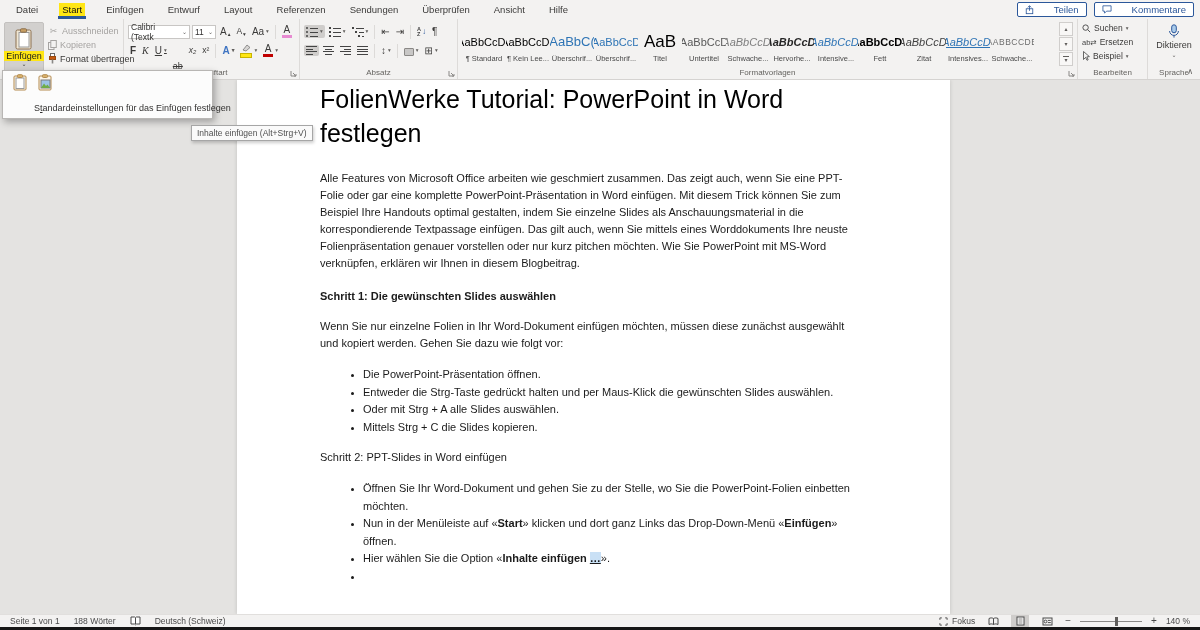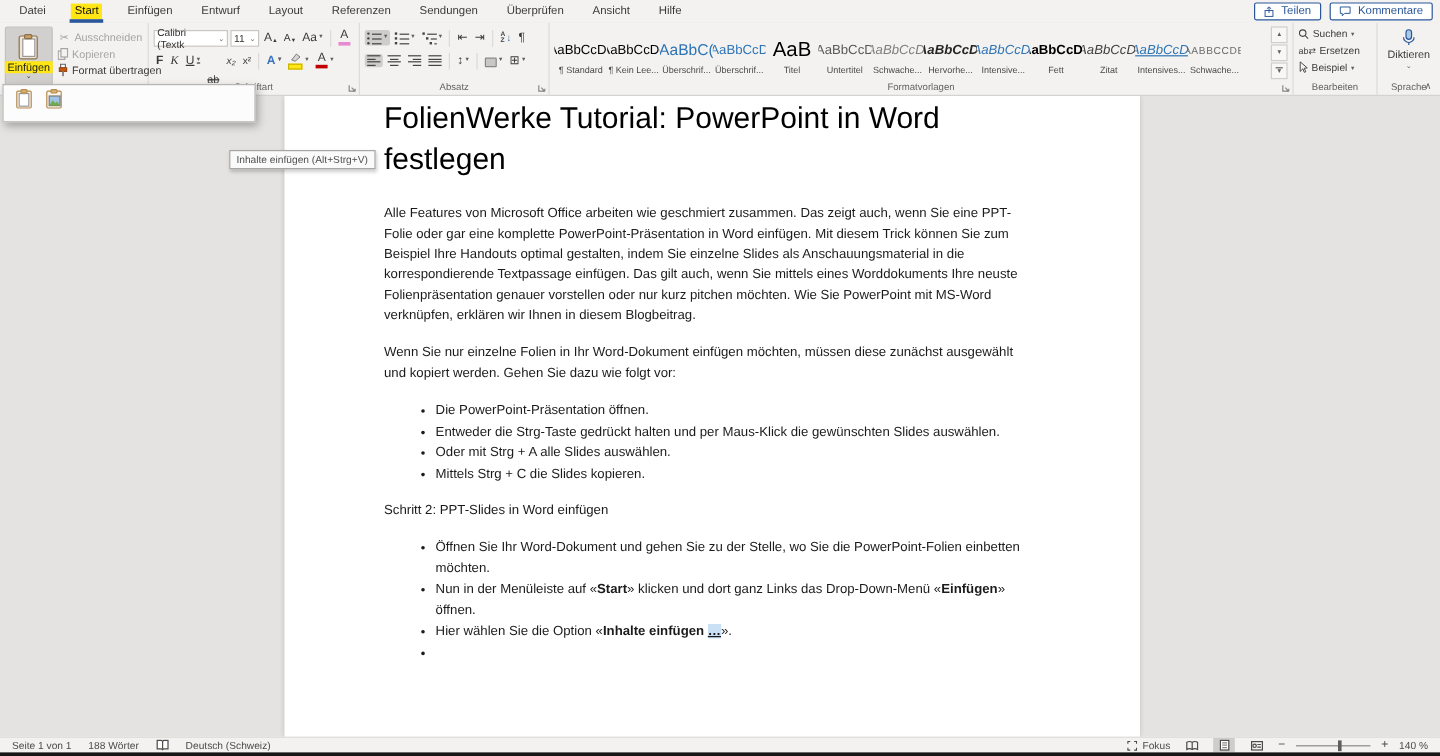--- a/index.html
+++ b/index.html
@@ -9,21 +9,21 @@
   svg{display:block;}
 
   
   .tabs-row{position:absolute;top:0;left:0;right:0;height:19px;background:#f3f2f1;display:flex;align-items:center;padding:0 4px;z-index:5;}
   .tabs{display:flex;height:100%;}
   .tab{position:relative;display:flex;align-items:center;padding:0 9px;font-size:9.5px;color:#3b3a39;cursor:default;}
   .tab .tlabel{padding:1px 3px;}
   .tab.active .tlabel{background:#ffe614;color:#111;}
   .tab.active::after{content:"";position:absolute;left:8px;right:8px;bottom:0;height:3px;background:#2b579a;}
   .top-actions{margin-left:auto;display:flex;gap:7px;align-items:center;padding-right:2px;}
-  .ta-btn{display:flex;align-items:center;gap:6px;height:15px;padding:0 7px;background:#fff;
+  .ta-btn{display:flex;align-items:center;gap:20px;height:15px;padding:0 7px;background:#fff;
           border:1px solid #2b579a;border-radius:2px;font-size:9.5px;color:#2b579a;font-family:inherit;}
 
   
   .ribbon{position:absolute;top:19px;left:0;right:0;height:61px;background:#f3f2f1;border-bottom:1px solid #d5d3d1;
           display:flex;align-items:stretch;box-sizing:border-box;z-index:4;}
   .rgroup{position:relative;border-right:1px solid #dddbd9;padding:2px 4px 13px;box-sizing:border-box;flex:0 0 auto;}
   .rlabel{position:absolute;bottom:2px;left:0;right:0;text-align:center;font-size:8px;color:#656360;white-space:nowrap;pointer-events:none;}
   .launcher{position:absolute;right:2px;bottom:2px;}
 
   .g-clip{width:124px;display:flex;gap:4px;}
@@ -525,20 +525,21 @@
       <div class="rlabel">Sprache</div>
     </div>
 
     <span class="collapse-btn">∧</span>
   </div>
 
   <div class="page">
     <div class="doc">
       <h1 class="doc-title">FolienWerke Tutorial: PowerPoint in Word festlegen</h1>
       <p>Alle Features von Microsoft Office arbeiten wie geschmiert zusammen. Das zeigt auch, wenn Sie eine PPT-Folie oder gar eine komplette PowerPoint-Präsentation in Word einfügen. Mit diesem Trick können Sie zum Beispiel Ihre Handouts optimal gestalten, indem Sie einzelne Slides als Anschauungsmaterial in die korrespondierende Textpassage einfügen. Das gilt auch, wenn Sie mittels eines Worddokuments Ihre neuste Folienpräsentation genauer vorstellen oder nur kurz pitchen möchten. Wie Sie PowerPoint mit MS-Word verknüpfen, erklären wir Ihnen in diesem Blogbeitrag.</p>
+      <h3>Schritt 1: Die gewünschten Slides auswählen</h3>
       <p>Wenn Sie nur einzelne Folien in Ihr Word-Dokument einfügen möchten, müssen diese zunächst ausgewählt und kopiert werden. Gehen Sie dazu wie folgt vor:</p>
       <ul>
           <li>Die PowerPoint-Präsentation öffnen.</li>
           <li>Entweder die Strg-Taste gedrückt halten und per Maus-Klick die gewünschten Slides auswählen.</li>
           <li>Oder mit Strg + A alle Slides auswählen.</li>
           <li>Mittels Strg + C die Slides kopieren.</li>
         </ul>
       <p>Schritt 2: PPT-Slides in Word einfügen</p>
       <ul>
           <li><span>Öffnen Sie Ihr Word-Dokument und gehen Sie zu der Stelle, wo Sie die PowerPoint-Folien einbetten möchten.</span></li>
@@ -564,20 +565,25 @@
         <span>
           <svg width="15" height="17" viewBox="0 0 15 17">
             <rect x="1" y="2" width="12" height="14" rx="1" fill="#fdf6ea" stroke="#b38a4e"></rect>
             <rect x="4.5" y="0.7" width="5" height="2.8" rx="0.8" fill="#d9b26d" stroke="#b38a4e"></rect>
             <rect x="3" y="6" width="9" height="8" fill="#9dc3e6" stroke="#7a7a7a"></rect>
             <path d="M3,14 L6,9.5 L8,12 L9.5,10.5 L12,14 Z" fill="#70ad47"></path>
           </svg>
         </span>
       </button>
     </div>
+    <div class="pm-item">
+      <span>
+        <span>S</span><span class="u">t</span><span>andardeinstellungen für das Einfügen festlegen</span>
+      </span>
+    </div>
   </div>
 
   <div class="tooltip">Inhalte einfügen (Alt+Strg+V)</div>
 
   <div class="statusbar">
     <span class="sb-item">Seite 1 von 1</span>
     <span class="sb-item">188 Wörter</span>
     <span class="sb-item">
       <svg width="11" height="10" viewBox="0 0 11 10">
           <path d="M1,1 h3.6 l0.9,0.8 l0.9,-0.8 h3.6 v7 h-3.6 l-0.9,0.8 l-0.9,-0.8 h-3.6 z" fill="#fff" stroke="#4a4a4a"></path>

